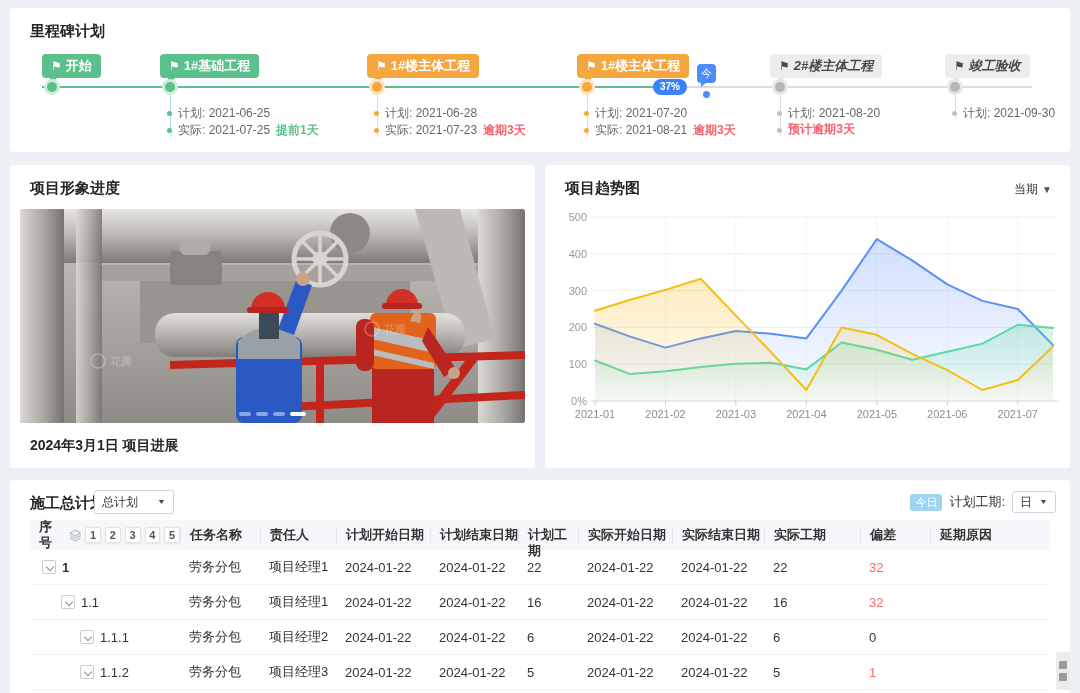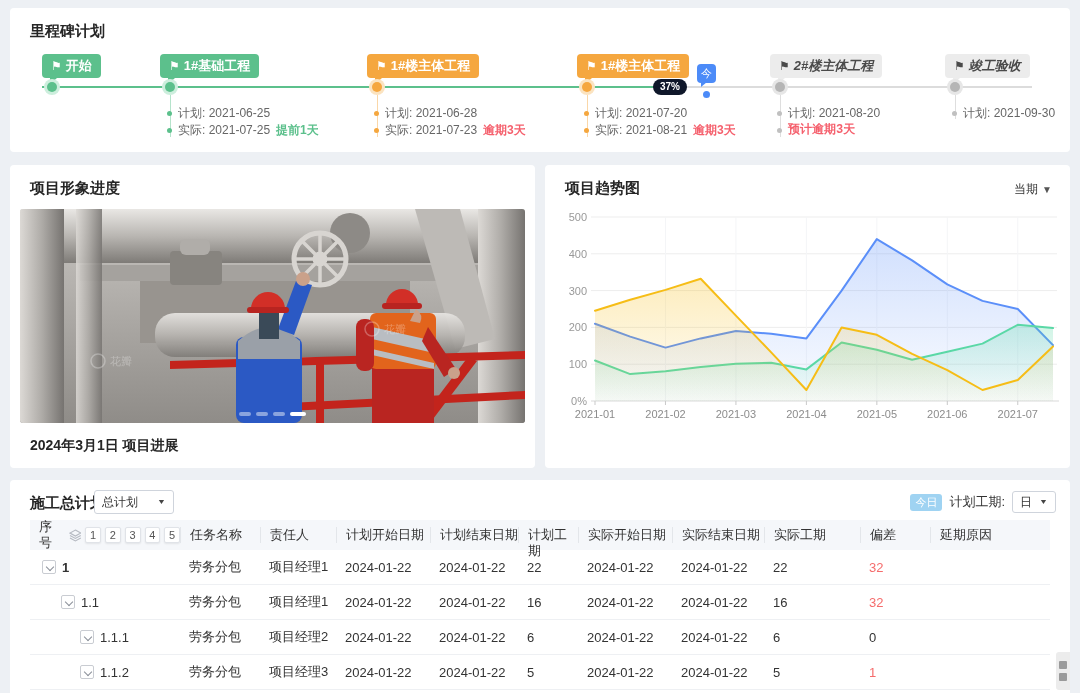--- a/index.html
+++ b/index.html
@@ -28,21 +28,21 @@
   .m-green .ms-node::after { background:#5cc08c; } .m-orange .ms-node::after { background:#f5a73f; } .m-gray .ms-node::after { background:#b5b5b5; }
   .ms-vline { position:absolute; left:-0.5px; top:87px; width:1px; height:42px; opacity:.45; }
   .ms-vline.short { height:24px; }
   .m-green .ms-vline { background:#5cc08c; } .m-orange .ms-vline { background:#f5a73f; } .m-gray .ms-vline { background:#b5b5b5; }
   .ms-dates { position:absolute; left:-3px; top:97px; font-size:12px; color:#666; white-space:nowrap; }
   .ms-dline { height:17px; line-height:17px; display:flex; align-items:center; }
   .ms-dot { width:5px; height:5px; border-radius:50%; margin-right:6px; display:inline-block; }
   .m-green .ms-dot { background:#5cc08c; } .m-orange .ms-dot { background:#f5a73f; } .m-gray .ms-dot { background:#c0c0c0; }
   .ms-status { margin-left:6px; font-weight:bold; }
   #ms-pill { position:absolute; left:643px; top:71px; height:16px; line-height:16px; padding:0 7px;
-             background:#0f172a; color:#fff; font-size:10px; font-weight:bold; border-radius:8px; }
+             background:#3b82f6; color:#fff; font-size:10px; font-weight:bold; border-radius:8px; }
   #today-marker { position:absolute; left:687px; top:56px; }
   #today-bubble { width:19px; height:19px; background:#4c8bf8; color:#fff; border-radius:4px;
                   font-size:11px; text-align:center; line-height:19px; }
   #today-bubble::after { content:""; position:absolute; left:4px; top:18px; border-top:5px solid #4c8bf8; border-right:6px solid transparent; }
   #today-dot { position:absolute; left:6px; top:27px; width:7px; height:7px; border-radius:50%; background:#4c8bf8; }
 
   
   #photo-card { left:10px; top:165px; width:525px; height:303px; }
   #photo-title { position:absolute; left:20px; top:14px; }
   #photo-wrap { position:absolute; left:10px; top:44px; width:505px; height:214px; border-radius:3px; overflow:hidden; }
@@ -68,21 +68,21 @@
                 border-radius:3px; background:#fff; font-size:12px; color:#333; padding:0 7px; cursor:pointer; }
   #plan-select { position:absolute; left:84px; top:10px; width:80px; height:24px; }
   #table-controls { position:absolute; right:14px; top:11px; display:flex; align-items:center; gap:7px; }
   #today-badge { background:#9fd3f2; color:#fff; font-size:11px; padding:1px 5px; border-radius:3px; }
   #display-mode-label { font-size:13px; color:#333; }
   #day-select { width:44px; height:22px; }
   .chevron { font-size:9px; color:#444; transform:scaleY(.8); }
 
   #grid { position:absolute; left:20px; top:40px; width:1020px; }
   .trow { display:grid; grid-template-columns:150px 80px 76px 94px 88px 60px 94px 92px 96px 70px 1fr; align-items:center; }
-  .thead { background:#f5f7fa; height:30px; font-size:13px; font-weight:normal; color:#333; }
+  .thead { background:#f5f7fa; height:30px; font-size:13px; font-weight:bold; color:#333; }
   .thead > div { padding-left:9px; height:16px; line-height:16px; }
   .thead > div + div { border-left:1px solid #e3e6ea; }
   .tbody-row { height:35px; border-bottom:1px solid #eef0f3; font-size:13px; color:#333; background:#fff; }
   .tbody-row > div { padding-left:9px; }
   .seq-head { display:flex; align-items:center; gap:4px; padding-left:9px; }
   .lvl-btn { width:16px; height:16px; background:#fff; border:1px solid #e0e3e8; border-radius:2px;
              box-shadow:0 1px 2px rgba(0,0,0,.08); font-size:11px; color:#555; text-align:center; line-height:15px; cursor:pointer; }
   .seq-cell { display:flex; align-items:center; font-weight:bold; }
   .expand-box { width:14px; height:14px; border:1px solid #c9ccd2; border-radius:2px; margin-right:6px; position:relative; cursor:pointer; flex:0 0 auto; }
   .expand-box::after { content:""; position:absolute; left:3.5px; top:2.5px; width:5px; height:5px;

